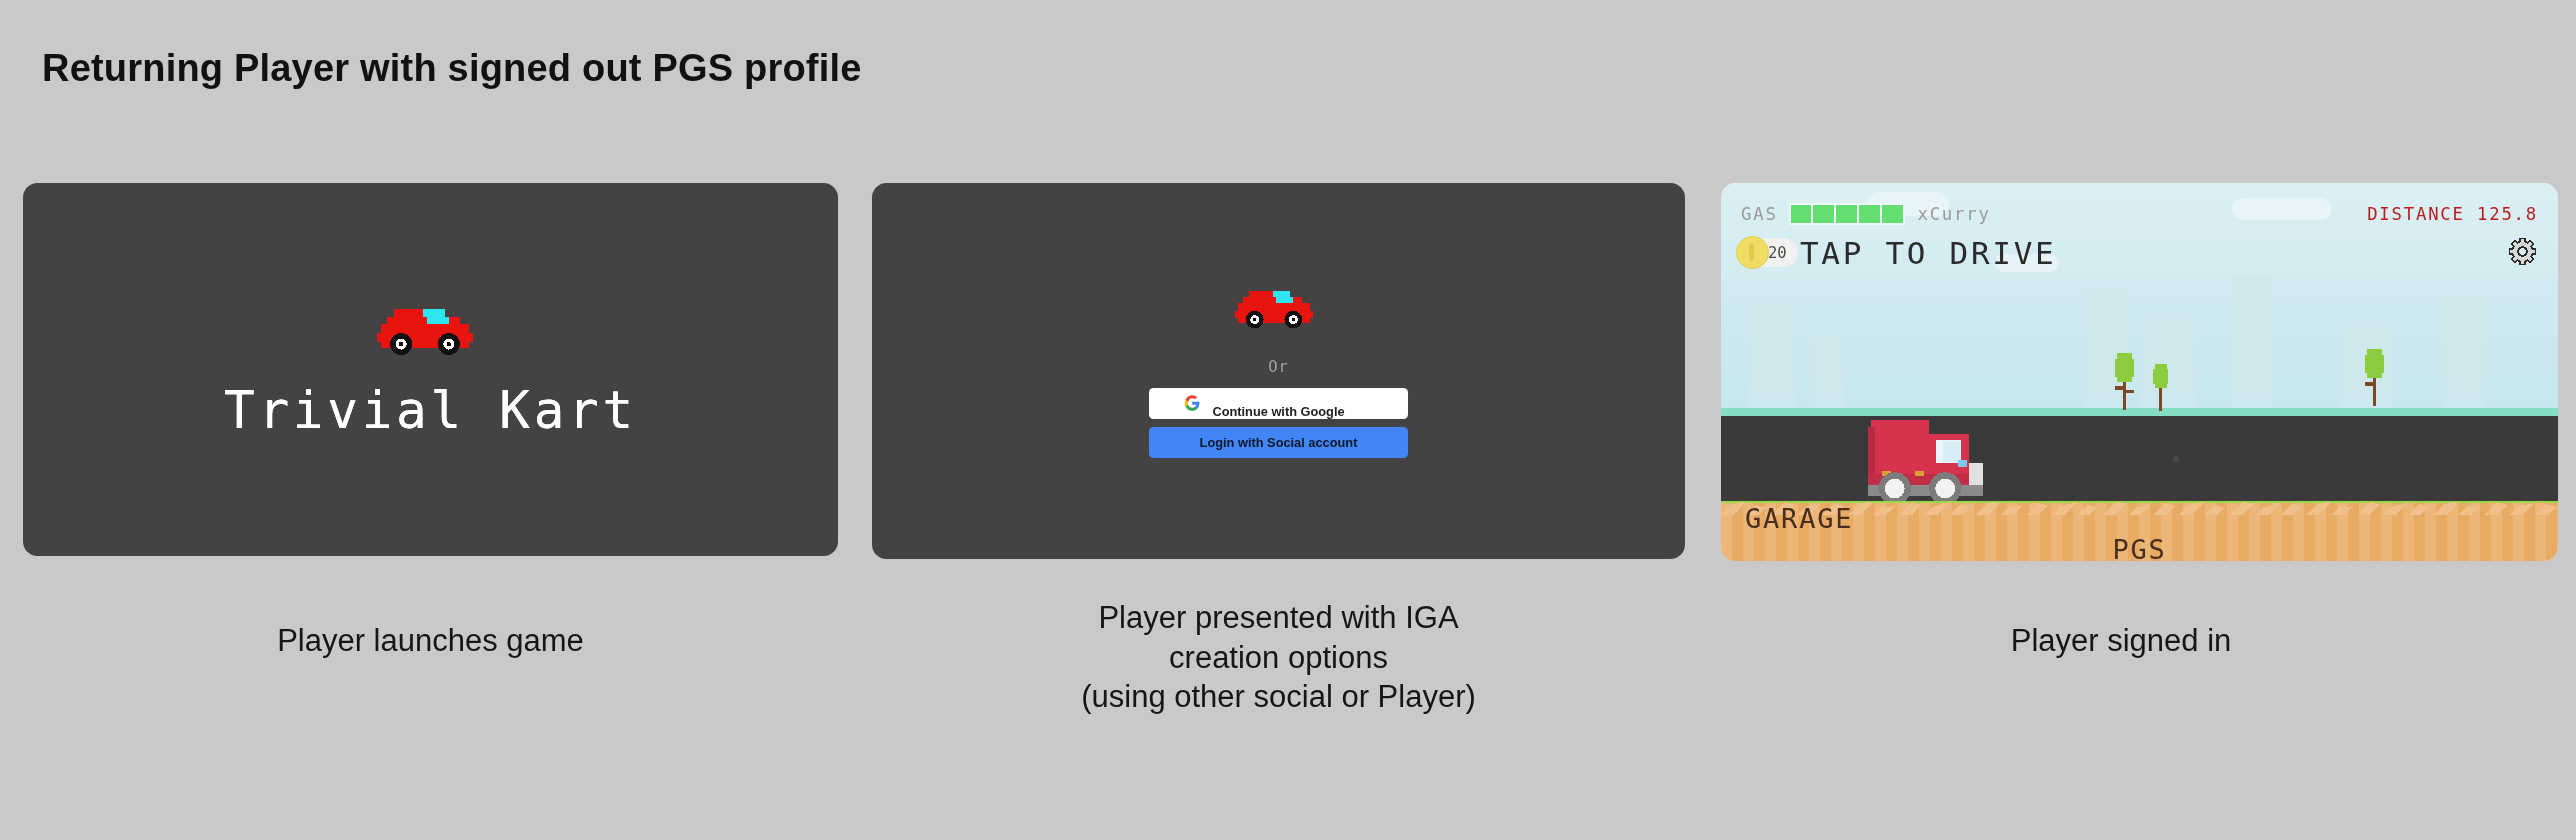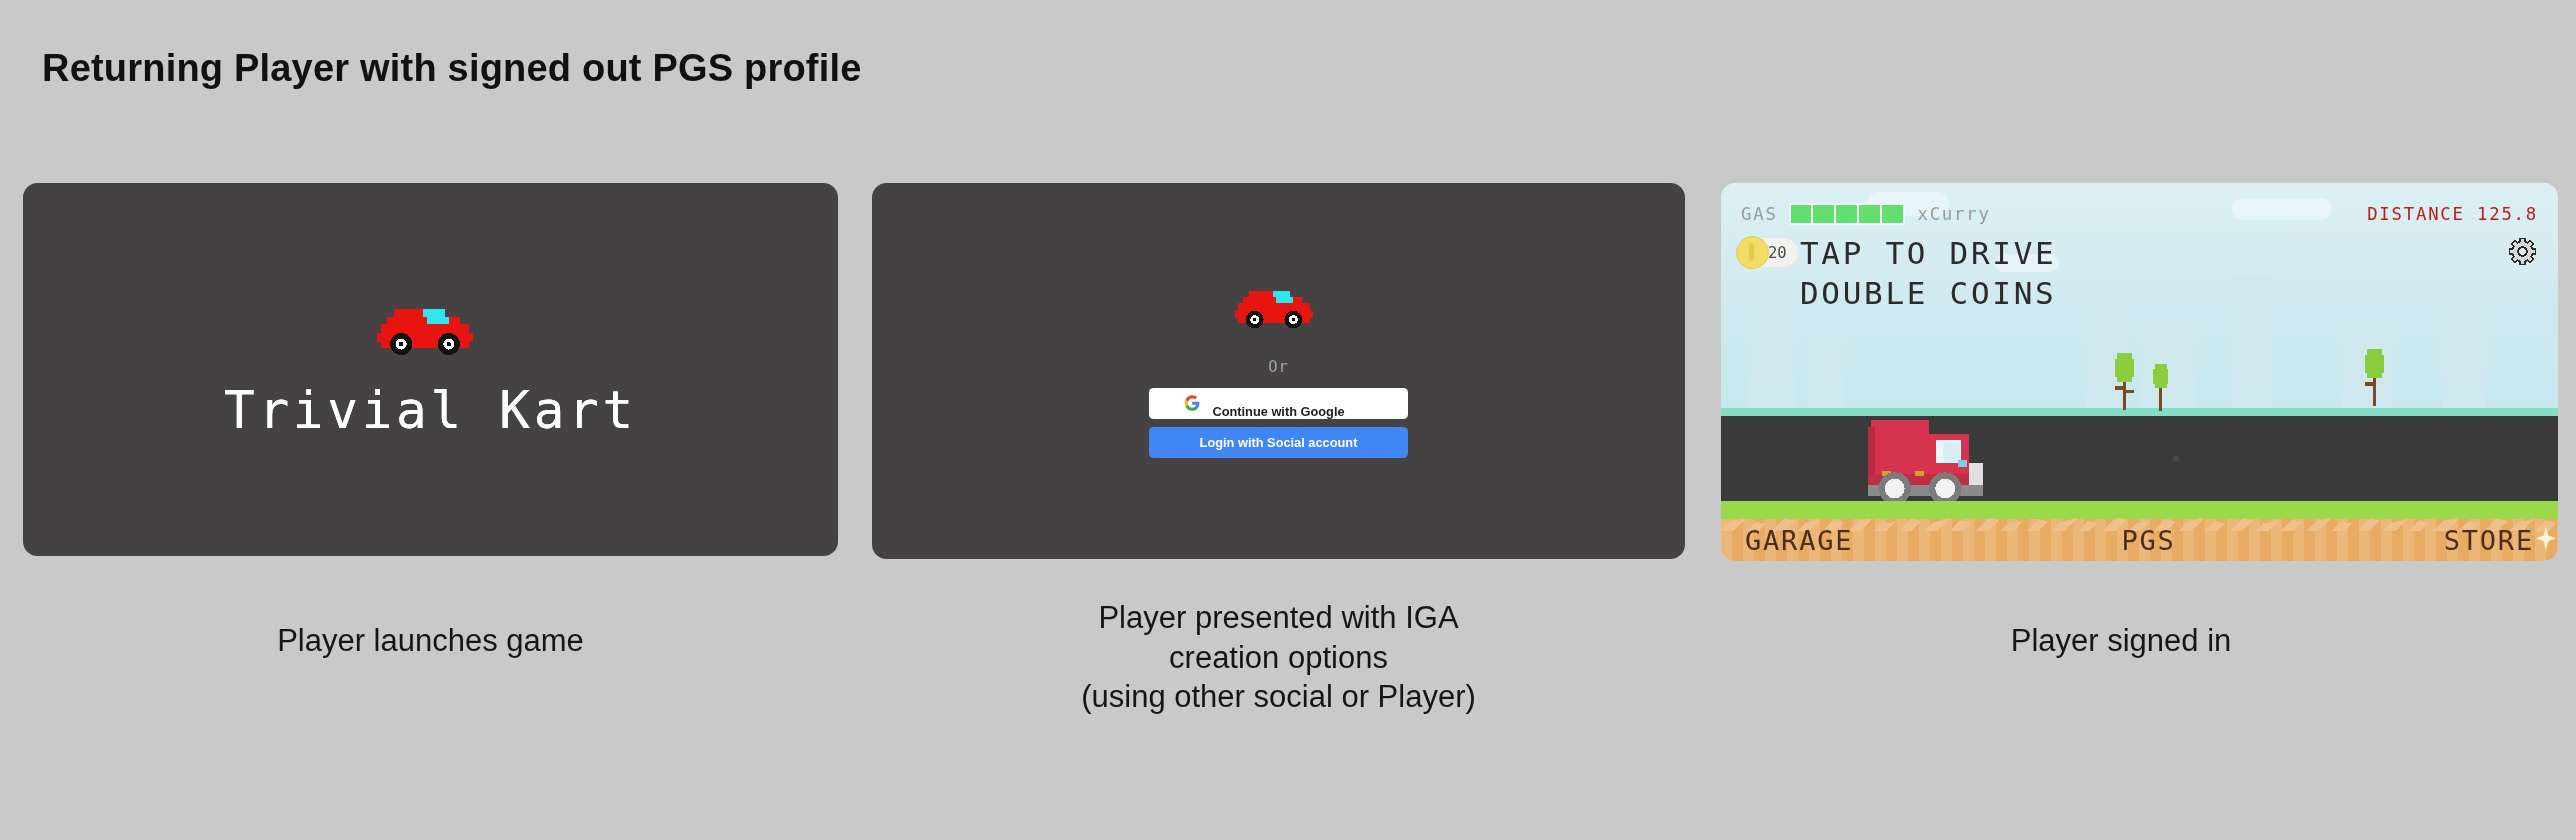--- a/index.html
+++ b/index.html
@@ -68,21 +68,21 @@
     margin:15.5px 0 12px; color:#a3a3a3; font-size:15.5px;
     font-family:"DejaVu Sans Mono", monospace; letter-spacing:0.9px;
   }
   .auth-btn {
     width:259px; height:31px; border-radius:4.6px;
     display:flex; align-items:center; justify-content:center;
     font-size:12.8px; font-weight:bold; box-sizing:border-box;
   }
   #google-signin-button { background:#ffffff; color:#1f1f1f; position:relative; margin-bottom:8.2px;align-items:flex-end; }
   #google-signin-button .g-icon { position:absolute; left:35px; top:7.3px; width:16.4px; height:16.4px; }
-  #social-login-button { background:#4285f4; color:#ffffff; }
+  #social-login-button { background:#4285f4; color:#0f172a; }
 
   
   #sky {
     position:absolute; left:0; top:0; width:100%; height:230px;
     background:linear-gradient(180deg,#dcf0f4 0%,#cfe9f0 55%,#c7e7ee 100%);
   }
   .bldg { position:absolute; bottom:0; background:#cfe8ee; opacity:.75; }
   .cloud { position:absolute; background:#eaf6f8; border-radius:37px; opacity:.85; }
   #hud-top {
     position:absolute; left:0; top:18px; width:100%; height:25.6px;
@@ -129,25 +129,25 @@
     content:""; position:absolute; left:54%; top:40px; width:6.4px; height:6.4px;
     background:#4a4a4a; border-radius:1.8px;
   }
   #grass {
     position:absolute; left:0; top:318px; width:100%; height:32px;
     background:#9ad94c;
   }
   #truck { position:absolute; left:143px; top:233px; width:166px; height:91px; }
   .tree { position:absolute; width:29px; height:57px; }
   #bottom-nav {
-    position:absolute; left:0; bottom:0; width:100%; height:42px;
+    position:absolute; left:0; bottom:0; width:100%; height:58px;
     background:#e8ab63; display:flex; align-items:center;
     padding:0 24px; box-sizing:border-box;
     font-family:"DejaVu Sans Mono", monospace; font-size:27px;
-    color:#4a2d1c; letter-spacing:1.8px;
+    color:#4a2d1c; letter-spacing:1.8px;flex-direction:column;
   }
   #bottom-nav::before {
     content:""; position:absolute; left:0; top:-0.9px; width:100%; height:12.8px;
     background:
       repeating-linear-gradient(135deg,#e8ab63 0 9px,#f0c08a 9px 18px);
     -webkit-mask-image:
       repeating-linear-gradient(90deg,#000 0 0),
       radial-gradient(circle,#000 99%,transparent 100%);
     clip-path:polygon(
       0% 100%, 0% 40%, 2.5% 0%, 5% 40%, 7.5% 0%, 10% 40%, 12.5% 0%, 15% 40%,
@@ -282,21 +282,20 @@
       <span>20</span>
     </div>
 
     <svg id="gear-button" viewBox="0 0 24 24" shape-rendering="crispEdges">
       <path fill="#d8d8d8" stroke="#2b2b2b" stroke-width="1.4" d="M10 2h4v2.4l2 .8 1.8-1.6 2.6 2.6-1.6 1.8.8 2H22v4h-2.4l-.8 2 1.6 1.8-2.6 2.6-1.8-1.6-2 .8V22h-4v-2.4l-2-.8-1.8 1.6-2.6-2.6 1.6-1.8-.8-2H2v-4h2.4l.8-2L3.6 6.2 6.2 3.6 8 5.2l2-.8z"></path>
       <circle cx="12" cy="12" r="3.4" fill="#d9eef3" stroke="#2b2b2b" stroke-width="1.4"></circle>
     </svg>
 
     <div id="promo-lines">
       <div>TAP TO DRIVE</div>
-      <div>DOUBLE COINS</div>
     </div>
 
     <div id="grass-top"></div>
 
     <svg class="tree" style="left:389px; top:170px;" viewBox="0 0 16 31" shape-rendering="crispEdges">
       <rect x="7" y="14" width="2" height="17" fill="#7a4a22"></rect>
       <rect x="3" y="18" width="4" height="2" fill="#7a4a22"></rect>
       <rect x="9" y="20" width="4" height="2" fill="#7a4a22"></rect>
       <rect x="4" y="0" width="8" height="16" fill="#8ccd3f"></rect>
       <rect x="3" y="3" width="10" height="10" fill="#8ccd3f"></rect>

